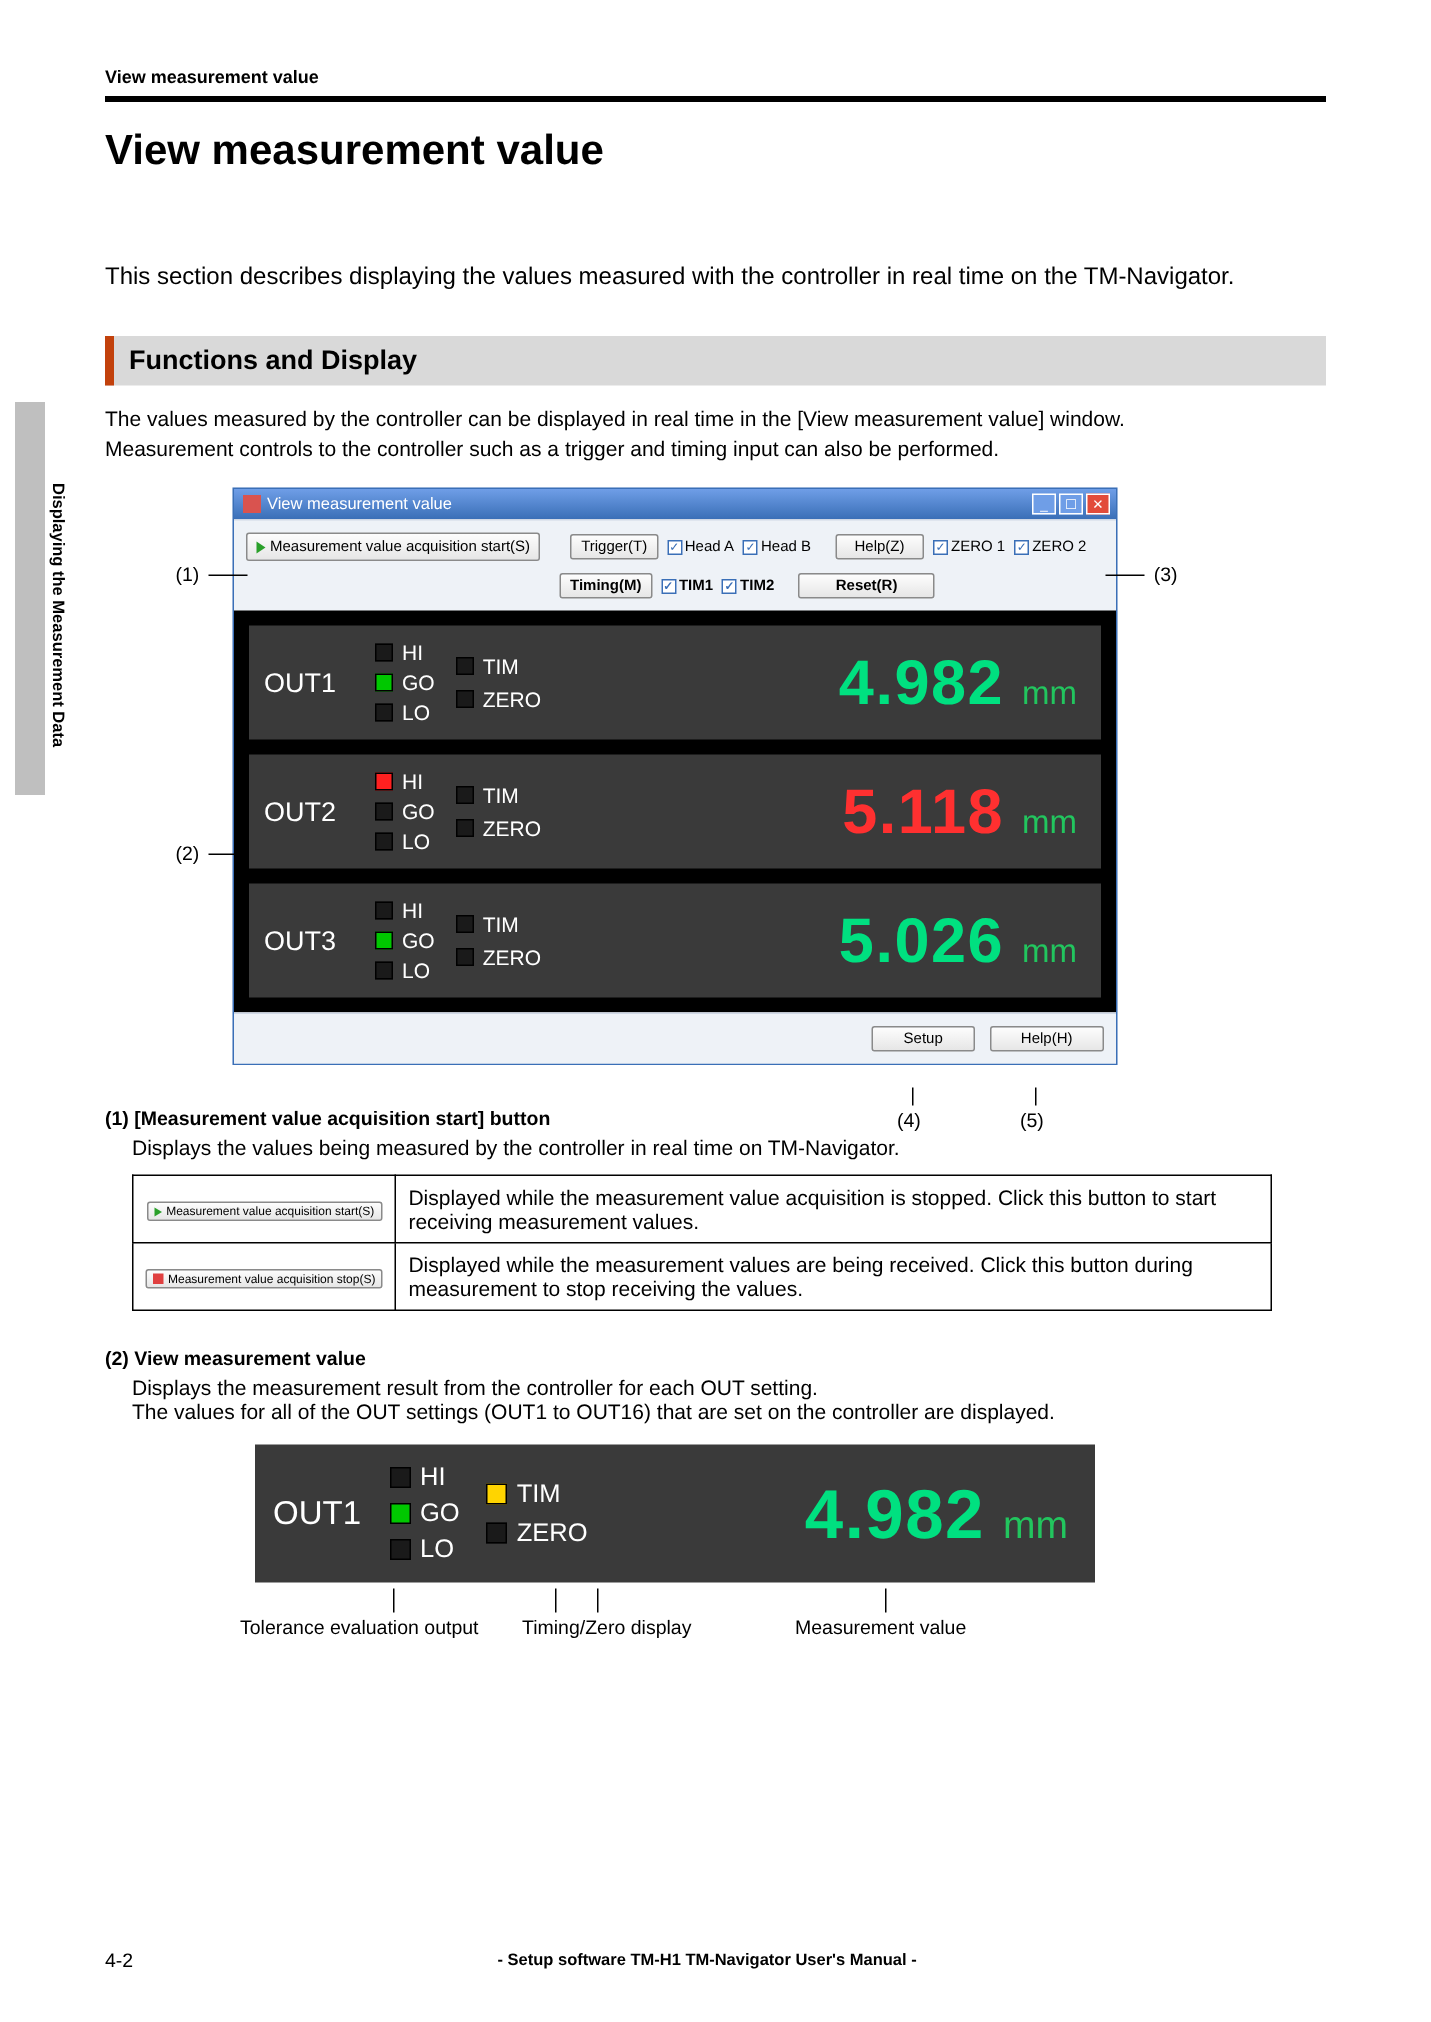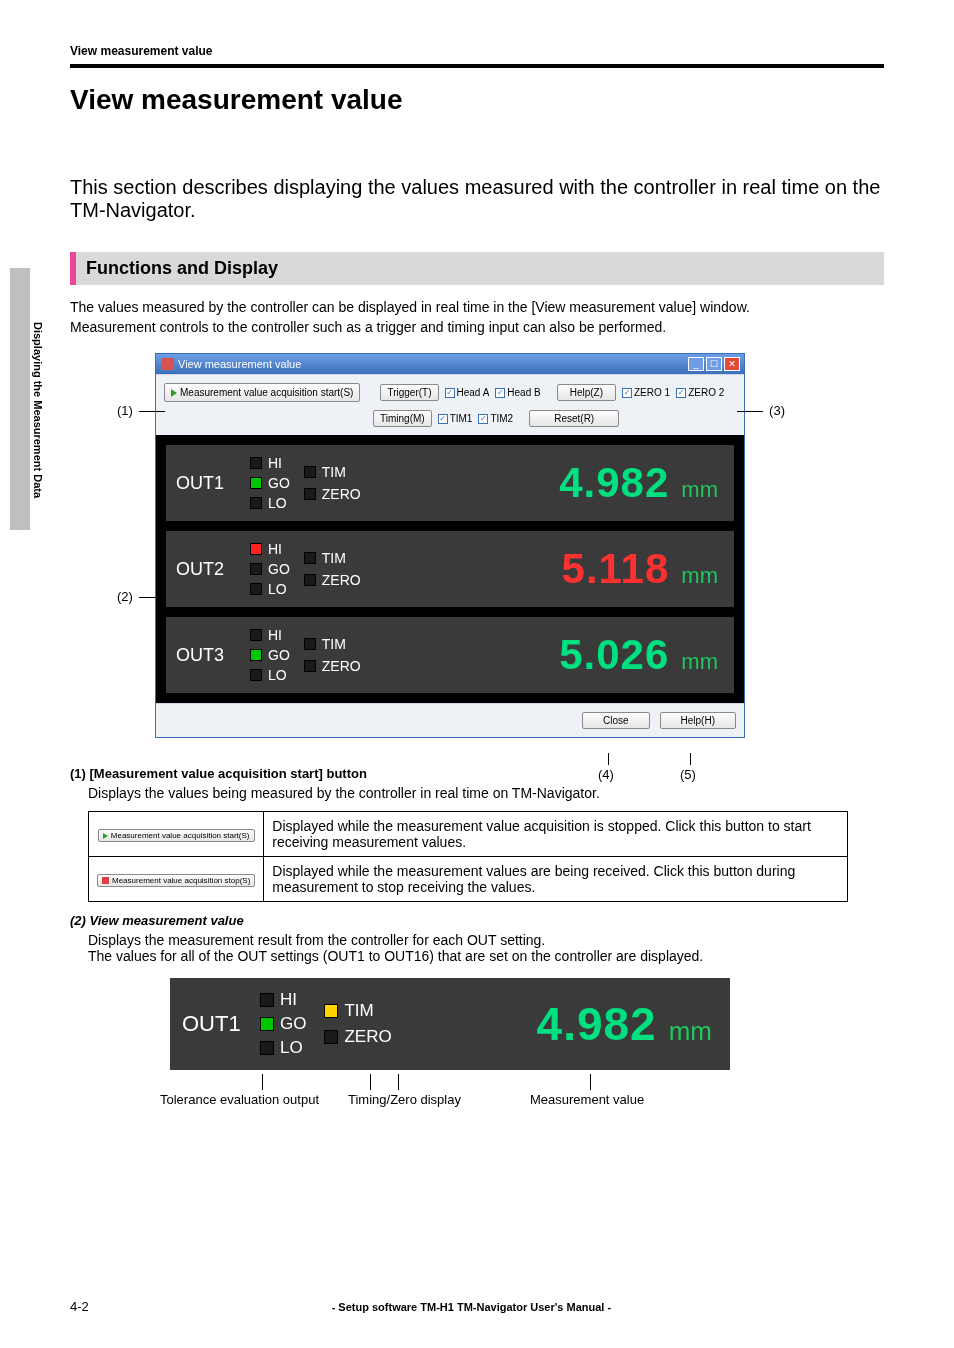--- a/index.html
+++ b/index.html
@@ -25,26 +25,26 @@
     height: 4px;
     background: #000;
     margin-bottom: 16px;
   }
   .main-title {
     font-size: 28px;
     font-weight: bold;
     margin-bottom: 60px;
   }
   .intro {
-    font-size: 20px;
+    font-size: 16px;
     margin-bottom: 30px;
   }
   .section-heading {
     background: #d9d9d9;
-    border-left: 6px solid #ec4899;
+    border-left: 6px solid #c2410c;
     padding: 6px 10px;
     font-size: 18px;
     font-weight: bold;
     margin-bottom: 14px;
   }
   .section-body p { margin-bottom: 4px; }
 
   
   .side-tab {
     position: absolute;
@@ -109,20 +109,21 @@
     padding: 8px;
     border-top: 1px solid #cfd8e6;
     flex-wrap: wrap;
   }
   .toolbar-row2 {
     display: flex;
     gap: 6px;
     padding: 0 8px 8px 8px;
     align-items: center;
     margin-left: 209px;
+    font-weight: bold;
   }
   .btn {
     border: 1px solid #8a8a8a;
     background: linear-gradient(#fdfdfd,#e6e6e6);
     padding: 2px 6px;
     border-radius: 2px;
     font-size: 10px;
     white-space: nowrap;
     display: inline-flex;
     align-items: center;
@@ -423,21 +424,21 @@
               </div>
           </div>
           <div class="value-area">
             <span class="value green">5.026</span>
             <span class="unit">mm</span>
           </div>
         </div>
       </div>
 
       <div class="bottom-bar">
-        <div class="btn">Close</div>
+        <div class="btn">Setup</div>
         <div class="btn">Help(H)</div>
       </div>
     </div>
 
     <div class="callout co4"><div class="line" style="width:1px;height:12px;left:10px;top:-14px;"></div><span>(4)</span></div>
     <div class="callout co5"><div class="line" style="width:1px;height:12px;left:10px;top:-14px;"></div><span>(5)</span></div>
   </div>
 
   <div class="item-head">(1) [Measurement value acquisition start] button</div>
   <div class="item-body">Displays the values being measured by the controller in real time on TM-Navigator.</div>
@@ -458,21 +459,21 @@
         <span class="mini-btn">
               <span class="sq-red"></span>
               <span>Measurement value acquisition stop(S)</span>
             </span>
       </td>
       <td>Displayed while the measurement values are being received. Click this button during measurement to stop receiving the values.</td>
     </tr>
   </tbody>
     </table>
 
-  <div class="item-head" style="margin-top:11px;font-style:italic;">(2) View measurement value</div>
+  <div class="item-head" style="margin-top:24px;">(2) View measurement value</div>
   <div class="item-body">Displays the measurement result from the controller for each OUT setting.</div>
   <div class="item-body" style="margin-top:0;">The values for all of the OUT settings (OUT1 to OUT16) that are set on the controller are displayed.</div>
 
   <div class="big-row-wrap">
     <div class="big-row">
       <div class="out-label">OUT1</div>
       <div class="leds">
         <div class="led-item">
             <span class="led"></span>
             <span>HI</span>

